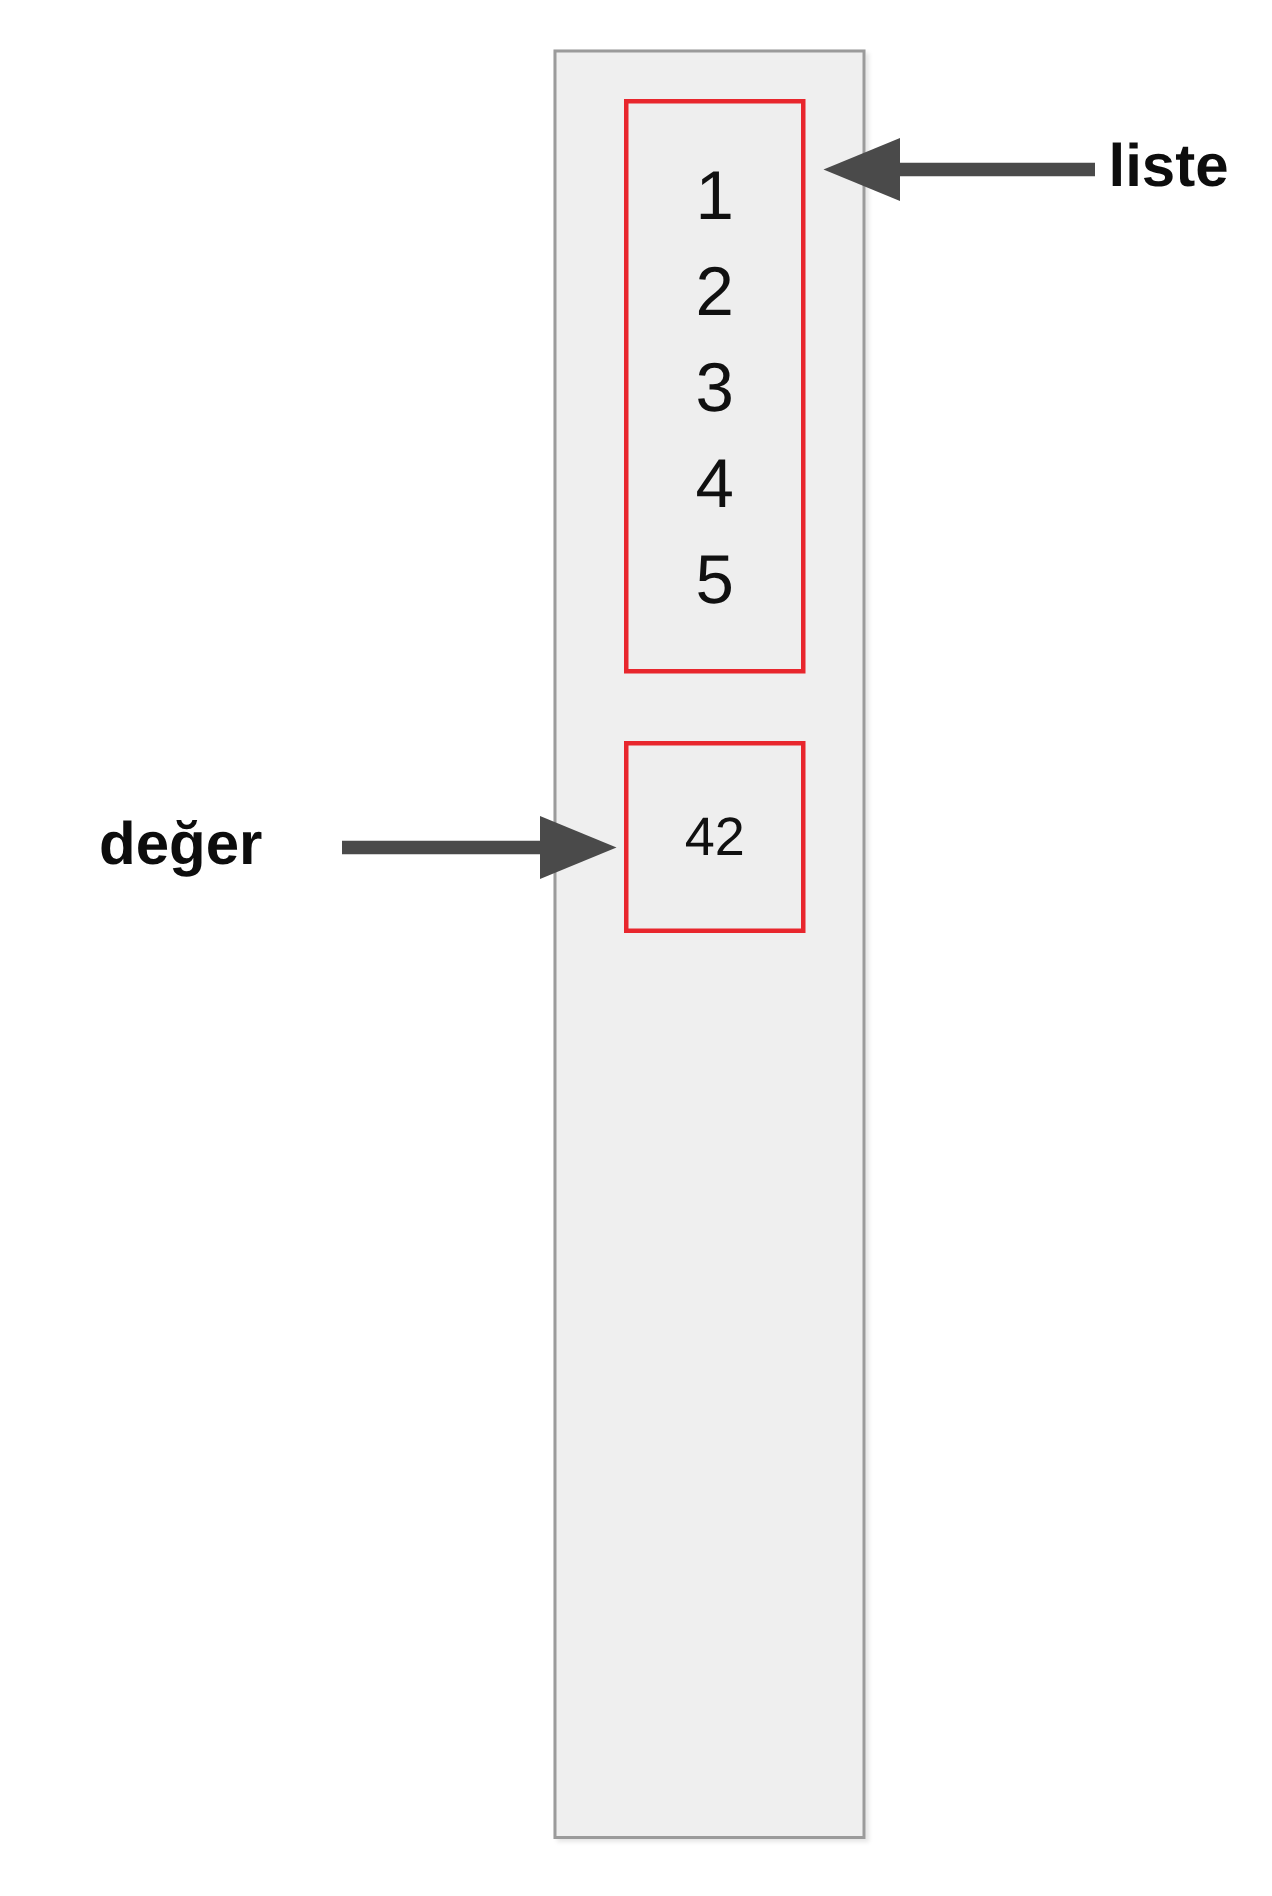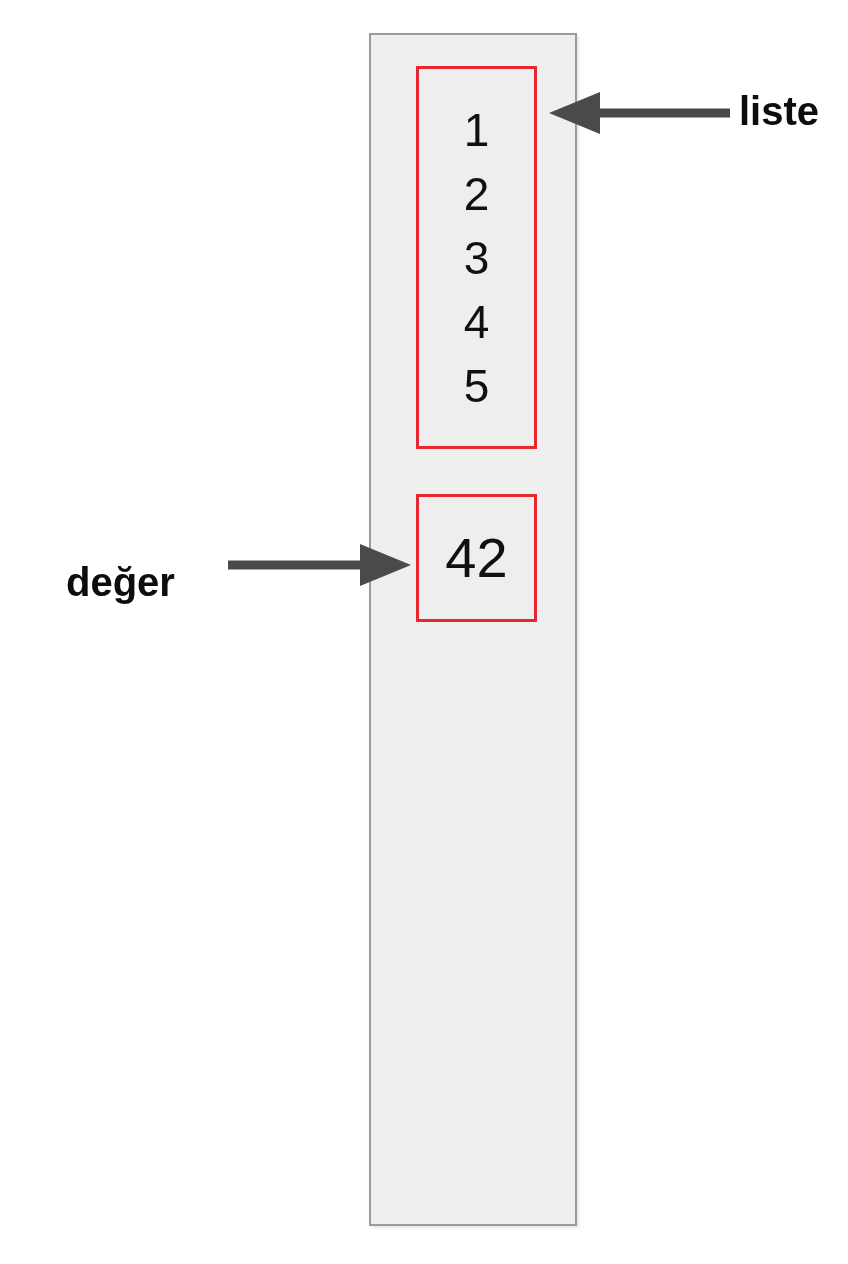--- a/index.html
+++ b/index.html
@@ -65,21 +65,21 @@
     font-size: 46px;
     line-height: 64px;
     color: #101010;
     letter-spacing: 0px;
     text-align: center;
     width: 100%;
     user-select: none;
   }
 
   .value-cell {
-    font-size: 56px;
+    font-size: 36px;
     line-height: 52px;
     color: #101010;
     text-align: center;
     width: 100%;
     user-select: none;
   }
 
   
   .ann-label {
     position: absolute;
@@ -90,21 +90,21 @@
     font-weight: bold;
   }
 
   .label-liste {
     left: 739px;
     top: 89px;
   }
 
   .label-deger {
     left: 66px;
-    top: 560px;
+    top: 541px;
   }
 
   
   .arrow-svg {
     position: absolute;
     left: 0;
     top: 0;
     width: 848px;
     height: 1264px;
     pointer-events: none;

